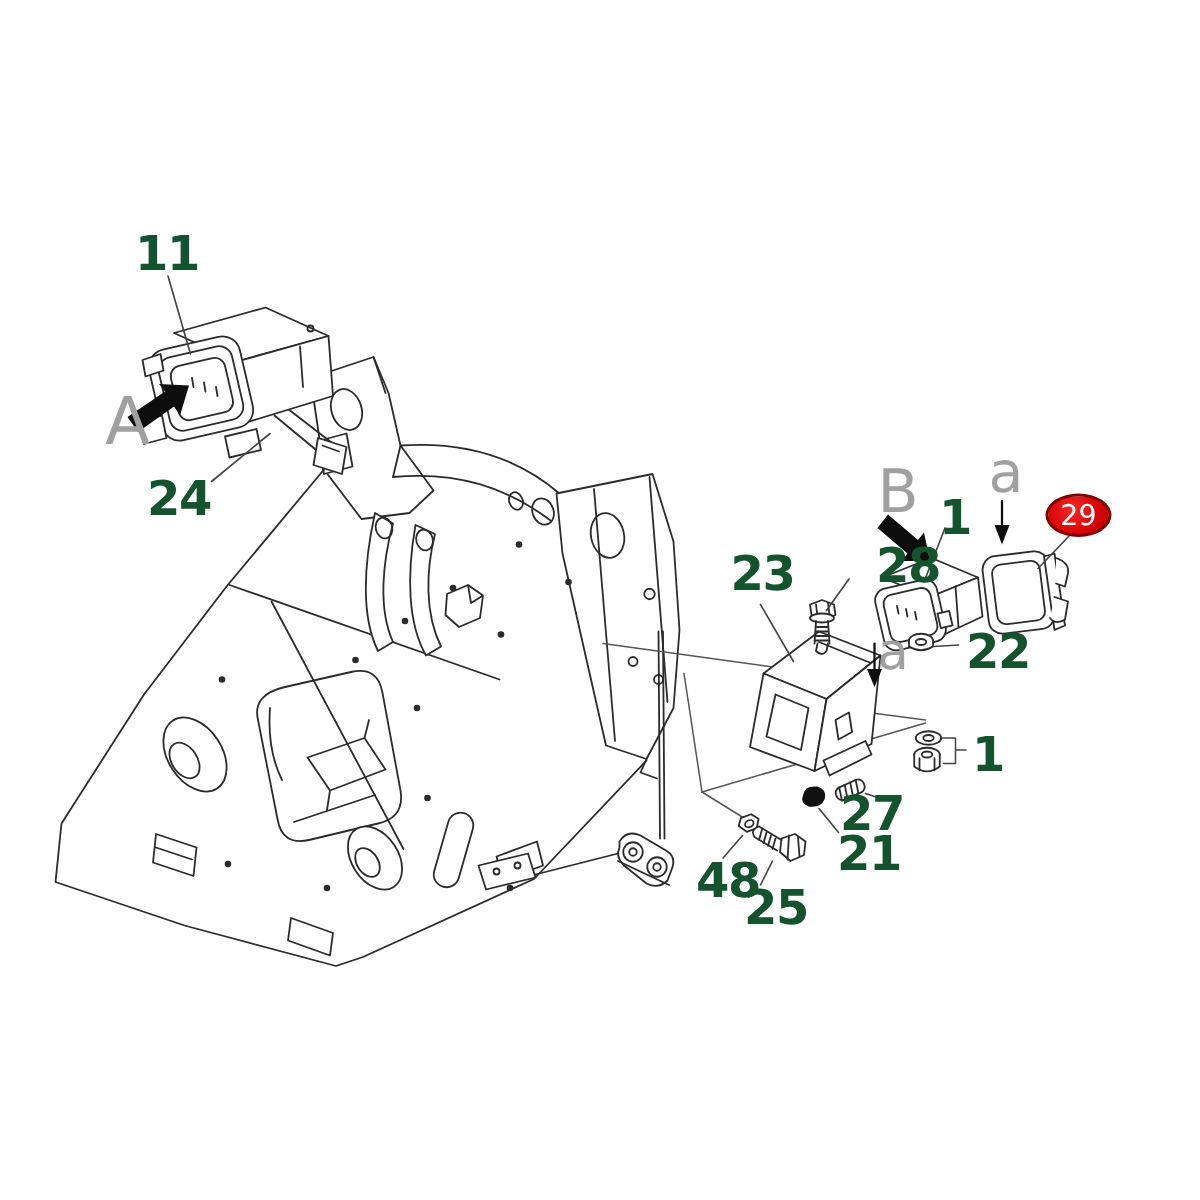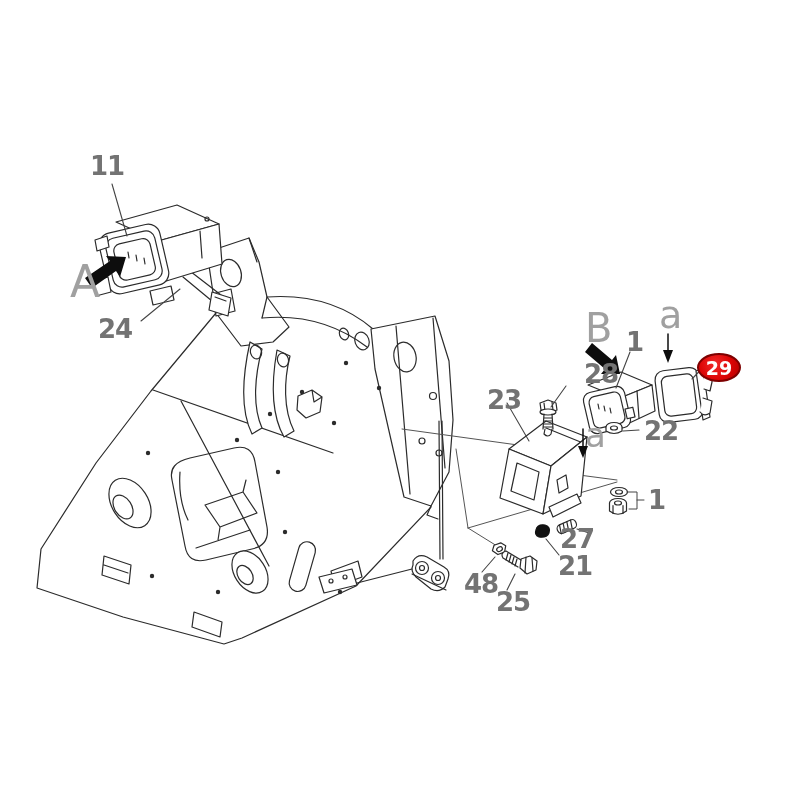--- a/index.html
+++ b/index.html
@@ -1,30 +1,30 @@
 <!DOCTYPE html>
 <html><head>
 <meta charset="utf-8">
 <style>
   html,body{margin:0;padding:0;background:#ffffff;}
   .canvas{position:relative;width:800px;height:800px;background:#ffffff;overflow:hidden;
           font-family:"DejaVu Sans", sans-serif;}
   svg{position:absolute;left:0;top:0;}
-  .plabel{position:absolute;color:#737373;font-weight:bold;font-size:26px;line-height:1;
+  .plabel{position:absolute;color:#14532d;font-weight:bold;font-size:32px;line-height:1;
           letter-spacing:-1px;font-family:"DejaVu Sans", sans-serif;}
   .vletter{position:absolute;color:#a0a0a0;font-weight:400;line-height:1;
            font-family:"DejaVu Sans", sans-serif;}
   .vA{left:70px;top:260px;font-size:44px;}
   .vB{left:585px;top:308px;font-size:40px;}
   .vaU{left:659px;top:296px;font-size:38px;}
   .vaL{left:585px;top:418px;font-size:34px;}
   .badge{position:absolute;left:697px;top:329px;width:44px;height:29px;border-radius:50%;
          background:radial-gradient(circle at 40% 35%, #f12b2b 0%, #dc0404 55%, #b00000 100%);
-         border:2px solid #7e0000;color:#ffffff;font-weight:bold;font-size:19px;
-         display:flex;align-items:center;justify-content:center;box-sizing:border-box;margin-top:24px;}
+         border:2px solid #7e0000;color:#ffffff;font-weight:normal;font-size:19px;
+         display:flex;align-items:center;justify-content:center;box-sizing:border-box;}
 </style>
 </head>
 <body>
 
 <div class="canvas">
 
 <svg width="800" height="800" viewBox="0 0 800 800">
   <g stroke="#2b2b2b" stroke-width="1.2" fill="none" stroke-linejoin="round" stroke-linecap="round">
 
     <g>
@@ -223,21 +223,21 @@
     </g>
     <g>
       <path d="M583,429 L583,446" stroke="#0d0d0d" stroke-width="1.5"></path>
       <polygon points="578,446 588,446 583,458" fill="#0d0d0d" stroke="none"></polygon>
     </g>
   </g>
 </svg>
 
 <div class="plabel" style="left:90px;top:153px">11</div>
 <div class="plabel" style="left:98px;top:316px">24</div>
-<div class="plabel" style="left:487px;top:387px">23</div>
+<div class="plabel" style="left:487px;top:366px">23</div>
 <div class="plabel" style="left:584px;top:361px">28</div>
 <div class="plabel" style="left:626px;top:329px">1</div>
 <div class="plabel" style="left:644px;top:418px">22</div>
 <div class="plabel" style="left:648px;top:487px">1</div>
 <div class="plabel" style="left:560px;top:526px">27</div>
 <div class="plabel" style="left:558px;top:553px">21</div>
 <div class="plabel" style="left:464px;top:571px">48</div>
 <div class="plabel" style="left:496px;top:589px">25</div>
 
 <div class="vletter vA">A</div>

